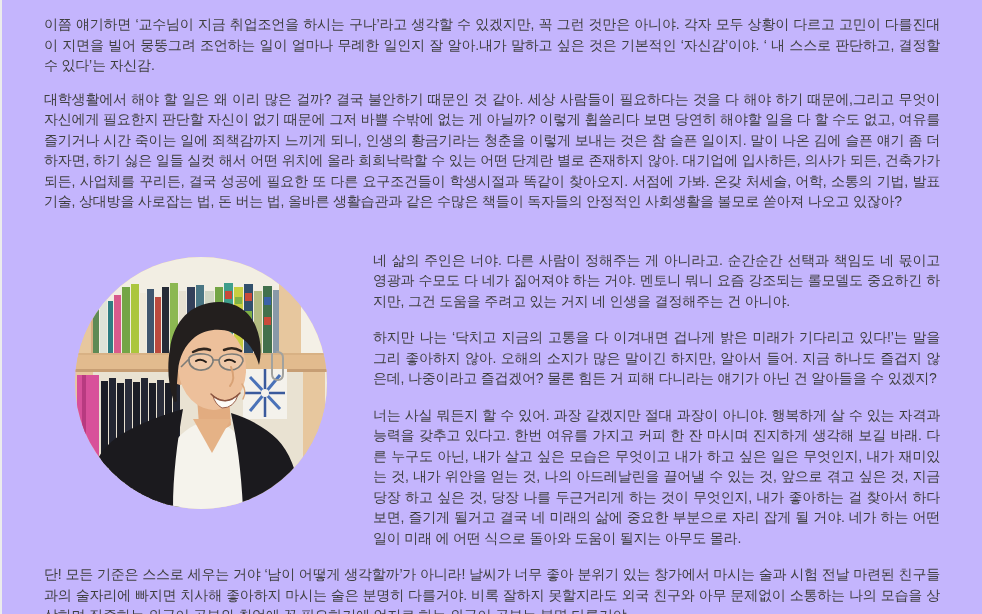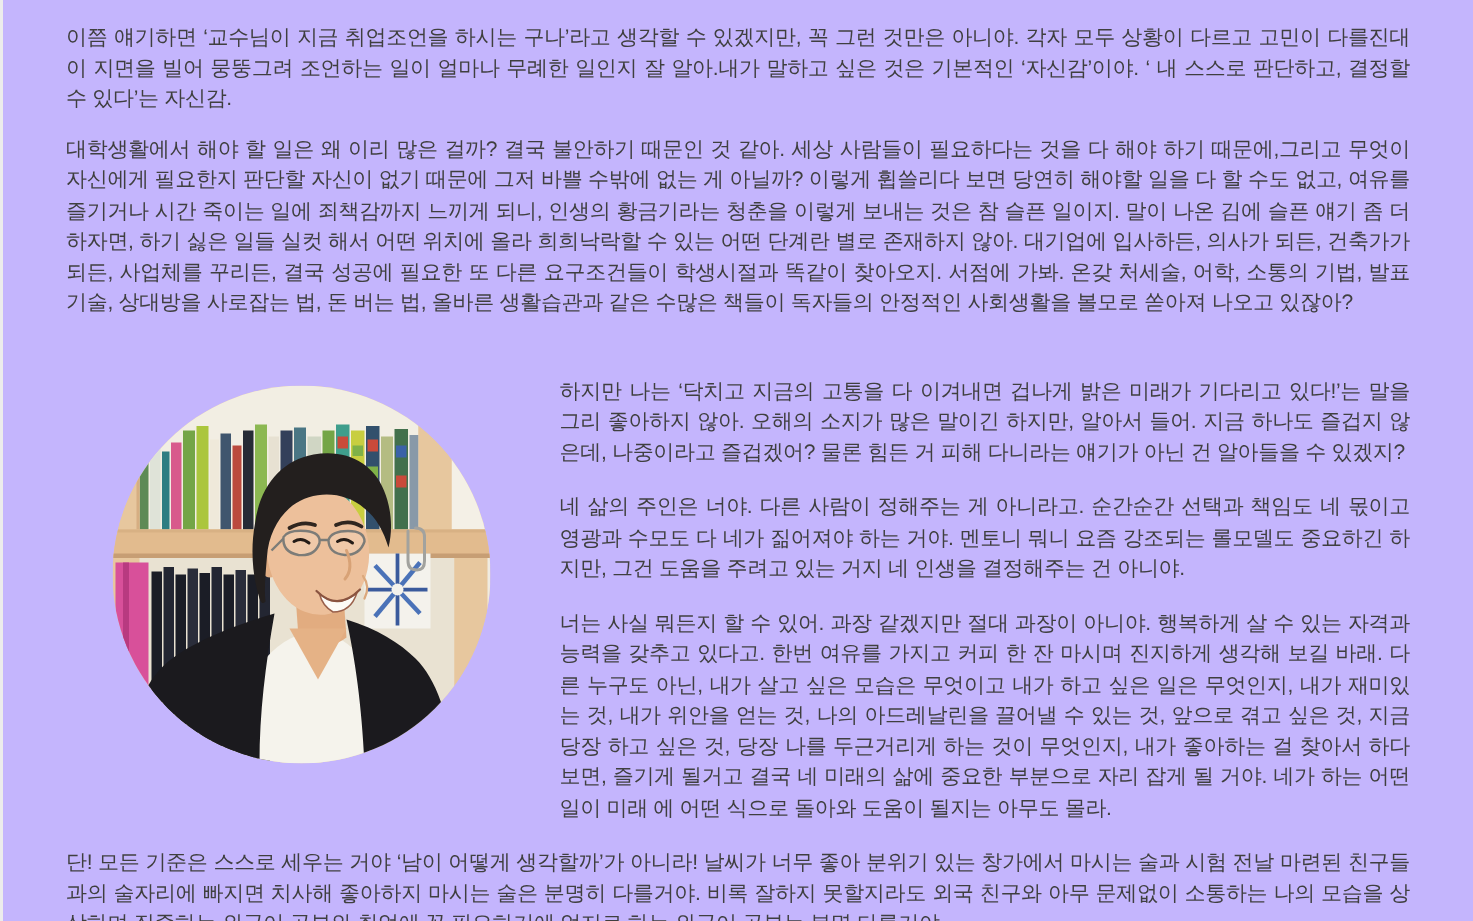--- a/index.html
+++ b/index.html
@@ -161,20 +161,20 @@
           <path d="M 156 110 Q 161 122 155 129" stroke="#d8a276" stroke-width="2" fill="none" stroke-linecap="round"></path>
 
           <path d="M 138 139 Q 151 149 163 138 Q 159 151 147 151 Q 140 147 138 139 Z" fill="#fdfbf6" stroke="#99604b" stroke-width="1"></path>
           <path d="M 136 137 Q 150 151 165 136" stroke="#8a5440" stroke-width="1.5" fill="none" stroke-linecap="round"></path>
           <path d="M 167 127 Q 172 134 168 142" stroke="#dba87c" stroke-width="1.5" fill="none" stroke-linecap="round"></path>
         </g>
       </svg>
     </div>
 
     <div class="right-col">
+      <p>네 삶의 주인은 너야. 다른 사람이 정해주는 게 아니라고. 순간순간 선택과 책임도 네 몫이고 영광과 수모도 다 네가 짊어져야 하는 거야. 멘토니 뭐니 요즘 강조되는 롤모델도 중요하긴 하지만, 그건 도움을 주려고 있는 거지 네 인생을 결정해주는 건 아니야.</p>
       <p>하지만 나는 ‘닥치고 지금의 고통을 다 이겨내면 겁나게 밝은 미래가 기다리고 있다!’는 말을 그리 좋아하지 않아. 오해의 소지가 많은 말이긴 하지만, 알아서 들어. 지금 하나도 즐겁지 않은데, 나중이라고 즐겁겠어? 물론 힘든 거 피해 다니라는 얘기가 아닌 건 알아들을 수 있겠지?</p>
-      <p>네 삶의 주인은 너야. 다른 사람이 정해주는 게 아니라고. 순간순간 선택과 책임도 네 몫이고 영광과 수모도 다 네가 짊어져야 하는 거야. 멘토니 뭐니 요즘 강조되는 롤모델도 중요하긴 하지만, 그건 도움을 주려고 있는 거지 네 인생을 결정해주는 건 아니야.</p>
       <p>너는 사실 뭐든지 할 수 있어. 과장 같겠지만 절대 과장이 아니야. 행복하게 살 수 있는 자격과 능력을 갖추고 있다고. 한번 여유를 가지고 커피 한 잔 마시며 진지하게 생각해 보길 바래. 다른 누구도 아닌, 내가 살고 싶은 모습은 무엇이고 내가 하고 싶은 일은 무엇인지, 내가 재미있는 것, 내가 위안을 얻는 것, 나의 아드레날린을 끌어낼 수 있는 것, 앞으로 겪고 싶은 것, 지금 당장 하고 싶은 것, 당장 나를 두근거리게 하는 것이 무엇인지, 내가 좋아하는 걸 찾아서 하다 보면, 즐기게 될거고 결국 네 미래의 삶에 중요한 부분으로 자리 잡게 될 거야. 네가 하는 어떤 일이 미래 에 어떤 식으로 돌아와 도움이 될지는 아무도 몰라.</p>
     </div>
   </div>
 
   <p class="closing">단! 모든 기준은 스스로 세우는 거야 ‘남이 어떻게 생각할까’가 아니라! 날씨가 너무 좋아 분위기 있는 창가에서 마시는 술과 시험 전날 마련된 친구들과의 술자리에 빠지면 치사해 좋아하지 마시는 술은 분명히 다를거야. 비록 잘하지 못할지라도 외국 친구와 아무 문제없이 소통하는 나의 모습을 상상하며 집중하는 외국어 공부와 취업에 꼭 필요하기에 억지로 하는 외국어 공부는 분명 다를거야.</p>
 </div>
 
 </body></html>

